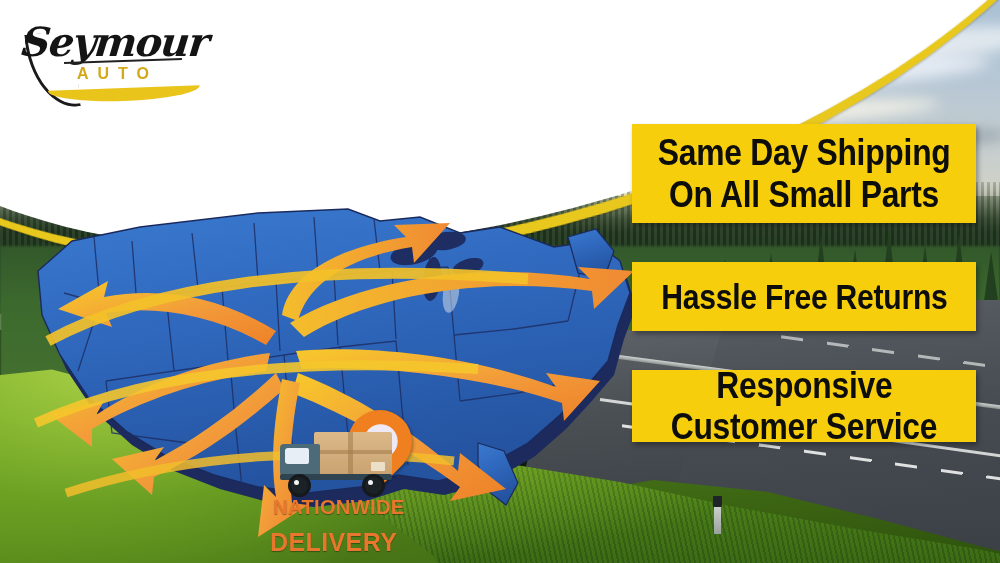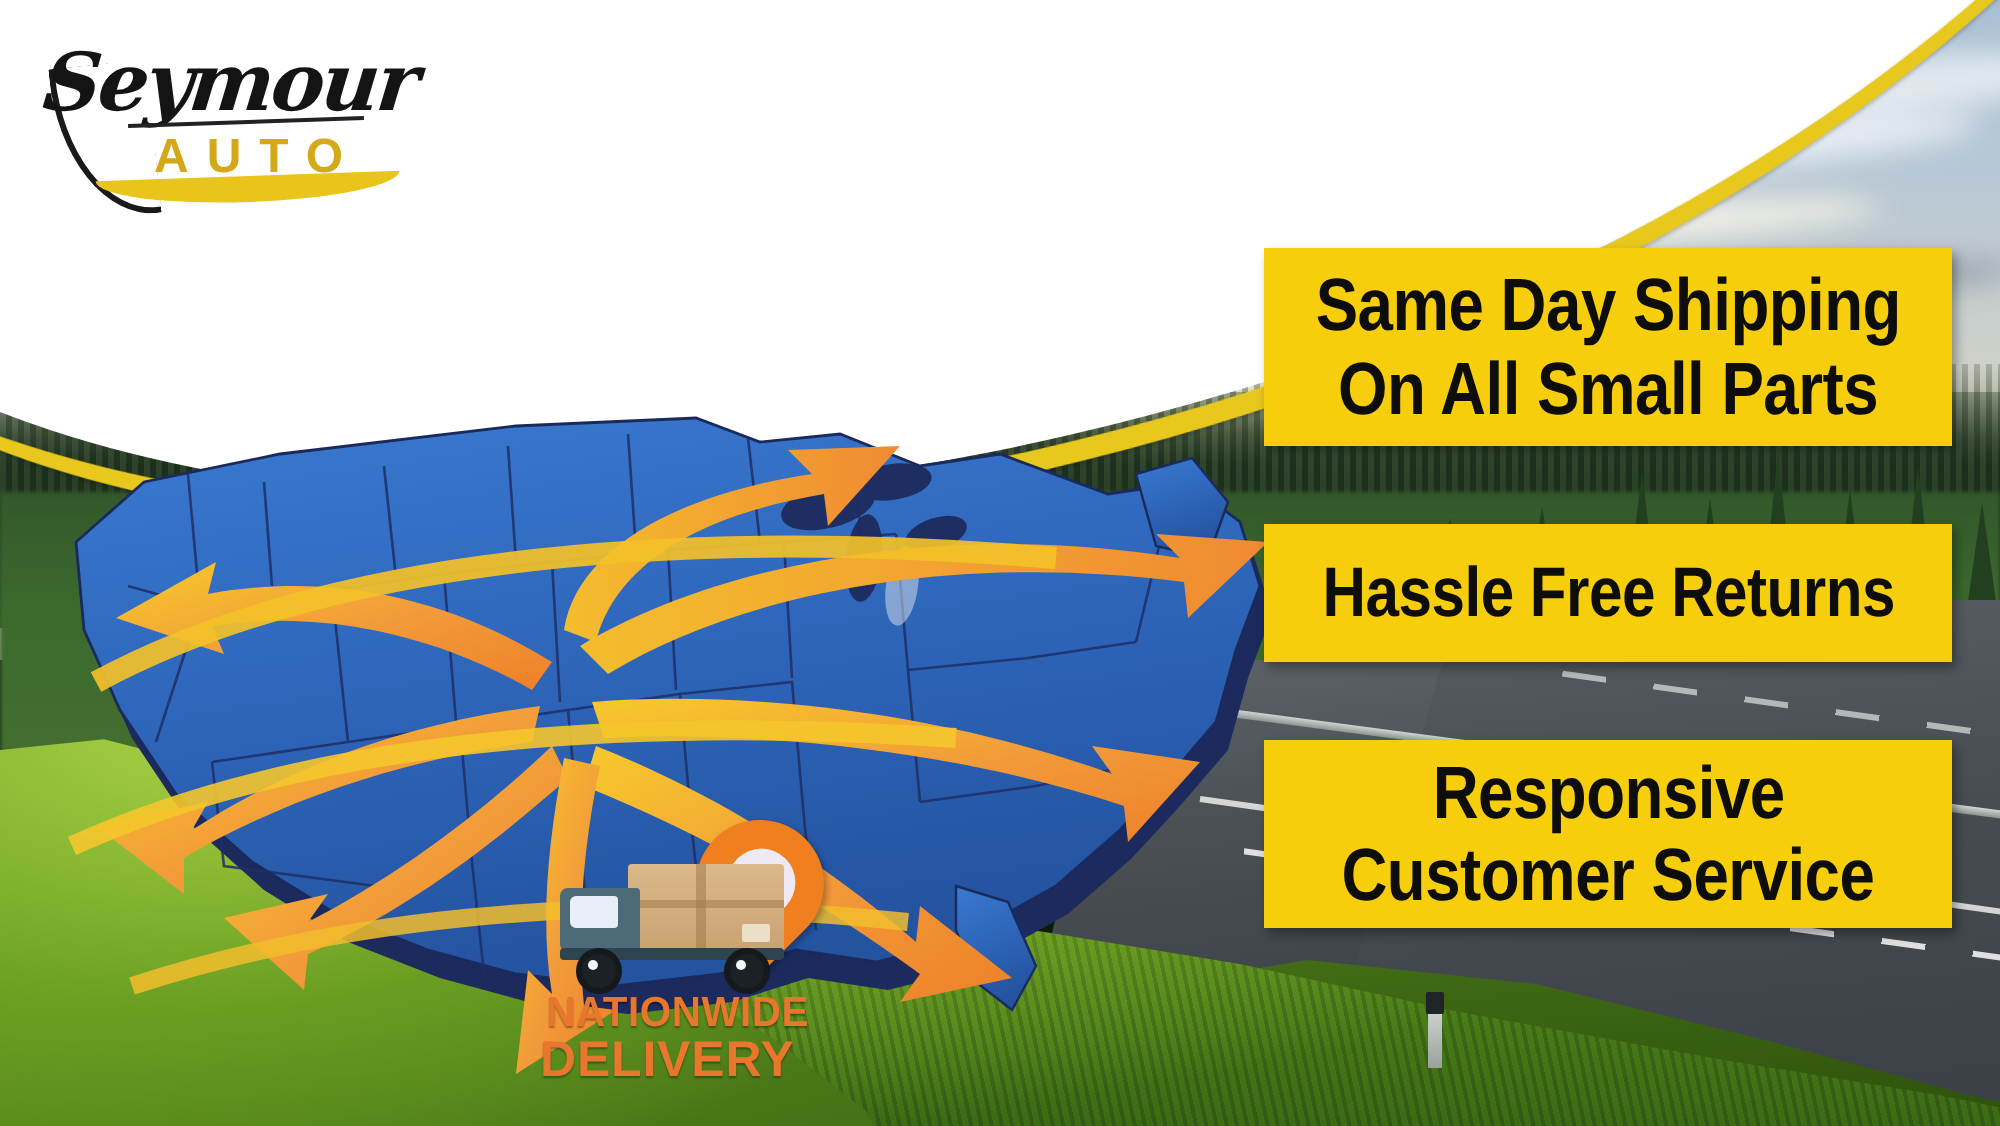--- a/index.html
+++ b/index.html
@@ -140,21 +140,21 @@
   .logo-script{
     position:absolute;left:0;top:2px;
     font-family:"DejaVu Serif",serif;
     font-style:italic;font-weight:700;
     font-size:40px;color:#141414;letter-spacing:-1.5px;
     transform:skewX(-6deg);
   }
   .logo-auto{
     position:absolute;left:55px;top:49px;
     font-family:"Liberation Sans",sans-serif;
-    font-size:24px;font-weight:700;color:#d4a817;letter-spacing:9px;
+    font-size:16px;font-weight:700;color:#d4a817;letter-spacing:9px;
   }
   .logo-swoosh{
     position:absolute;left:26px;top:72px;width:152px;height:13px;
     background:#e9c41b;
     border-radius:0 0 50% 50% / 0 0 100% 100%;
     transform:rotate(-2deg);
   }
   .logo-swash{
     position:absolute;left:42px;top:44px;width:118px;height:2px;background:#222;transform:rotate(-2deg);
   }
@@ -198,41 +198,41 @@
   .w1{left:10px;}
   .w2{left:84px;}
 
   .nw-label{
     position:absolute;left:0px;top:86px;width:160px;
     font-family:"Liberation Sans",sans-serif;
     font-weight:700;color:#e8762c;line-height:1.02;
     text-shadow:0 1px 1px rgba(0,0,0,.35);
   }
   .nw-line1{font-size:21px;letter-spacing:.3px;transform:scaleX(.96);}
-  .nw-line2{font-size:25px;letter-spacing:.4px;margin-top:1px;}
+  .nw-line2{font-size:25px;letter-spacing:.4px;margin-top:13px;}
 
   
   .banner{
     position:absolute;background:#f7ce0c;
     display:flex;flex-direction:column;align-items:center;justify-content:center;
     box-shadow:2px 3px 5px rgba(0,0,0,.35);
   }
   .banner span{
     font-family:"Liberation Sans",sans-serif;
     font-weight:700;color:#0d0d0c;
     letter-spacing:-0.3px;
     transform:scaleX(.86);
     white-space:nowrap;
     line-height:1.12;
   }
   #banner-1{left:632px;top:124px;width:344px;height:99px;}
   #banner-1 span{font-size:37px;}
   #banner-2{left:632px;top:262px;width:344px;height:69px;}
   #banner-2 span{font-size:35px;}
-  #banner-3{left:632px;top:370px;width:344px;height:94px;}
+  #banner-3{left:632px;top:370px;width:344px;height:72px;}
   #banner-3 span{font-size:37px;}
 </style>
 </head>
 <body>
 
 <div class="stage">
 
   <div class="photo">
     <div class="sky"></div>
     <div class="sunglow"></div>

